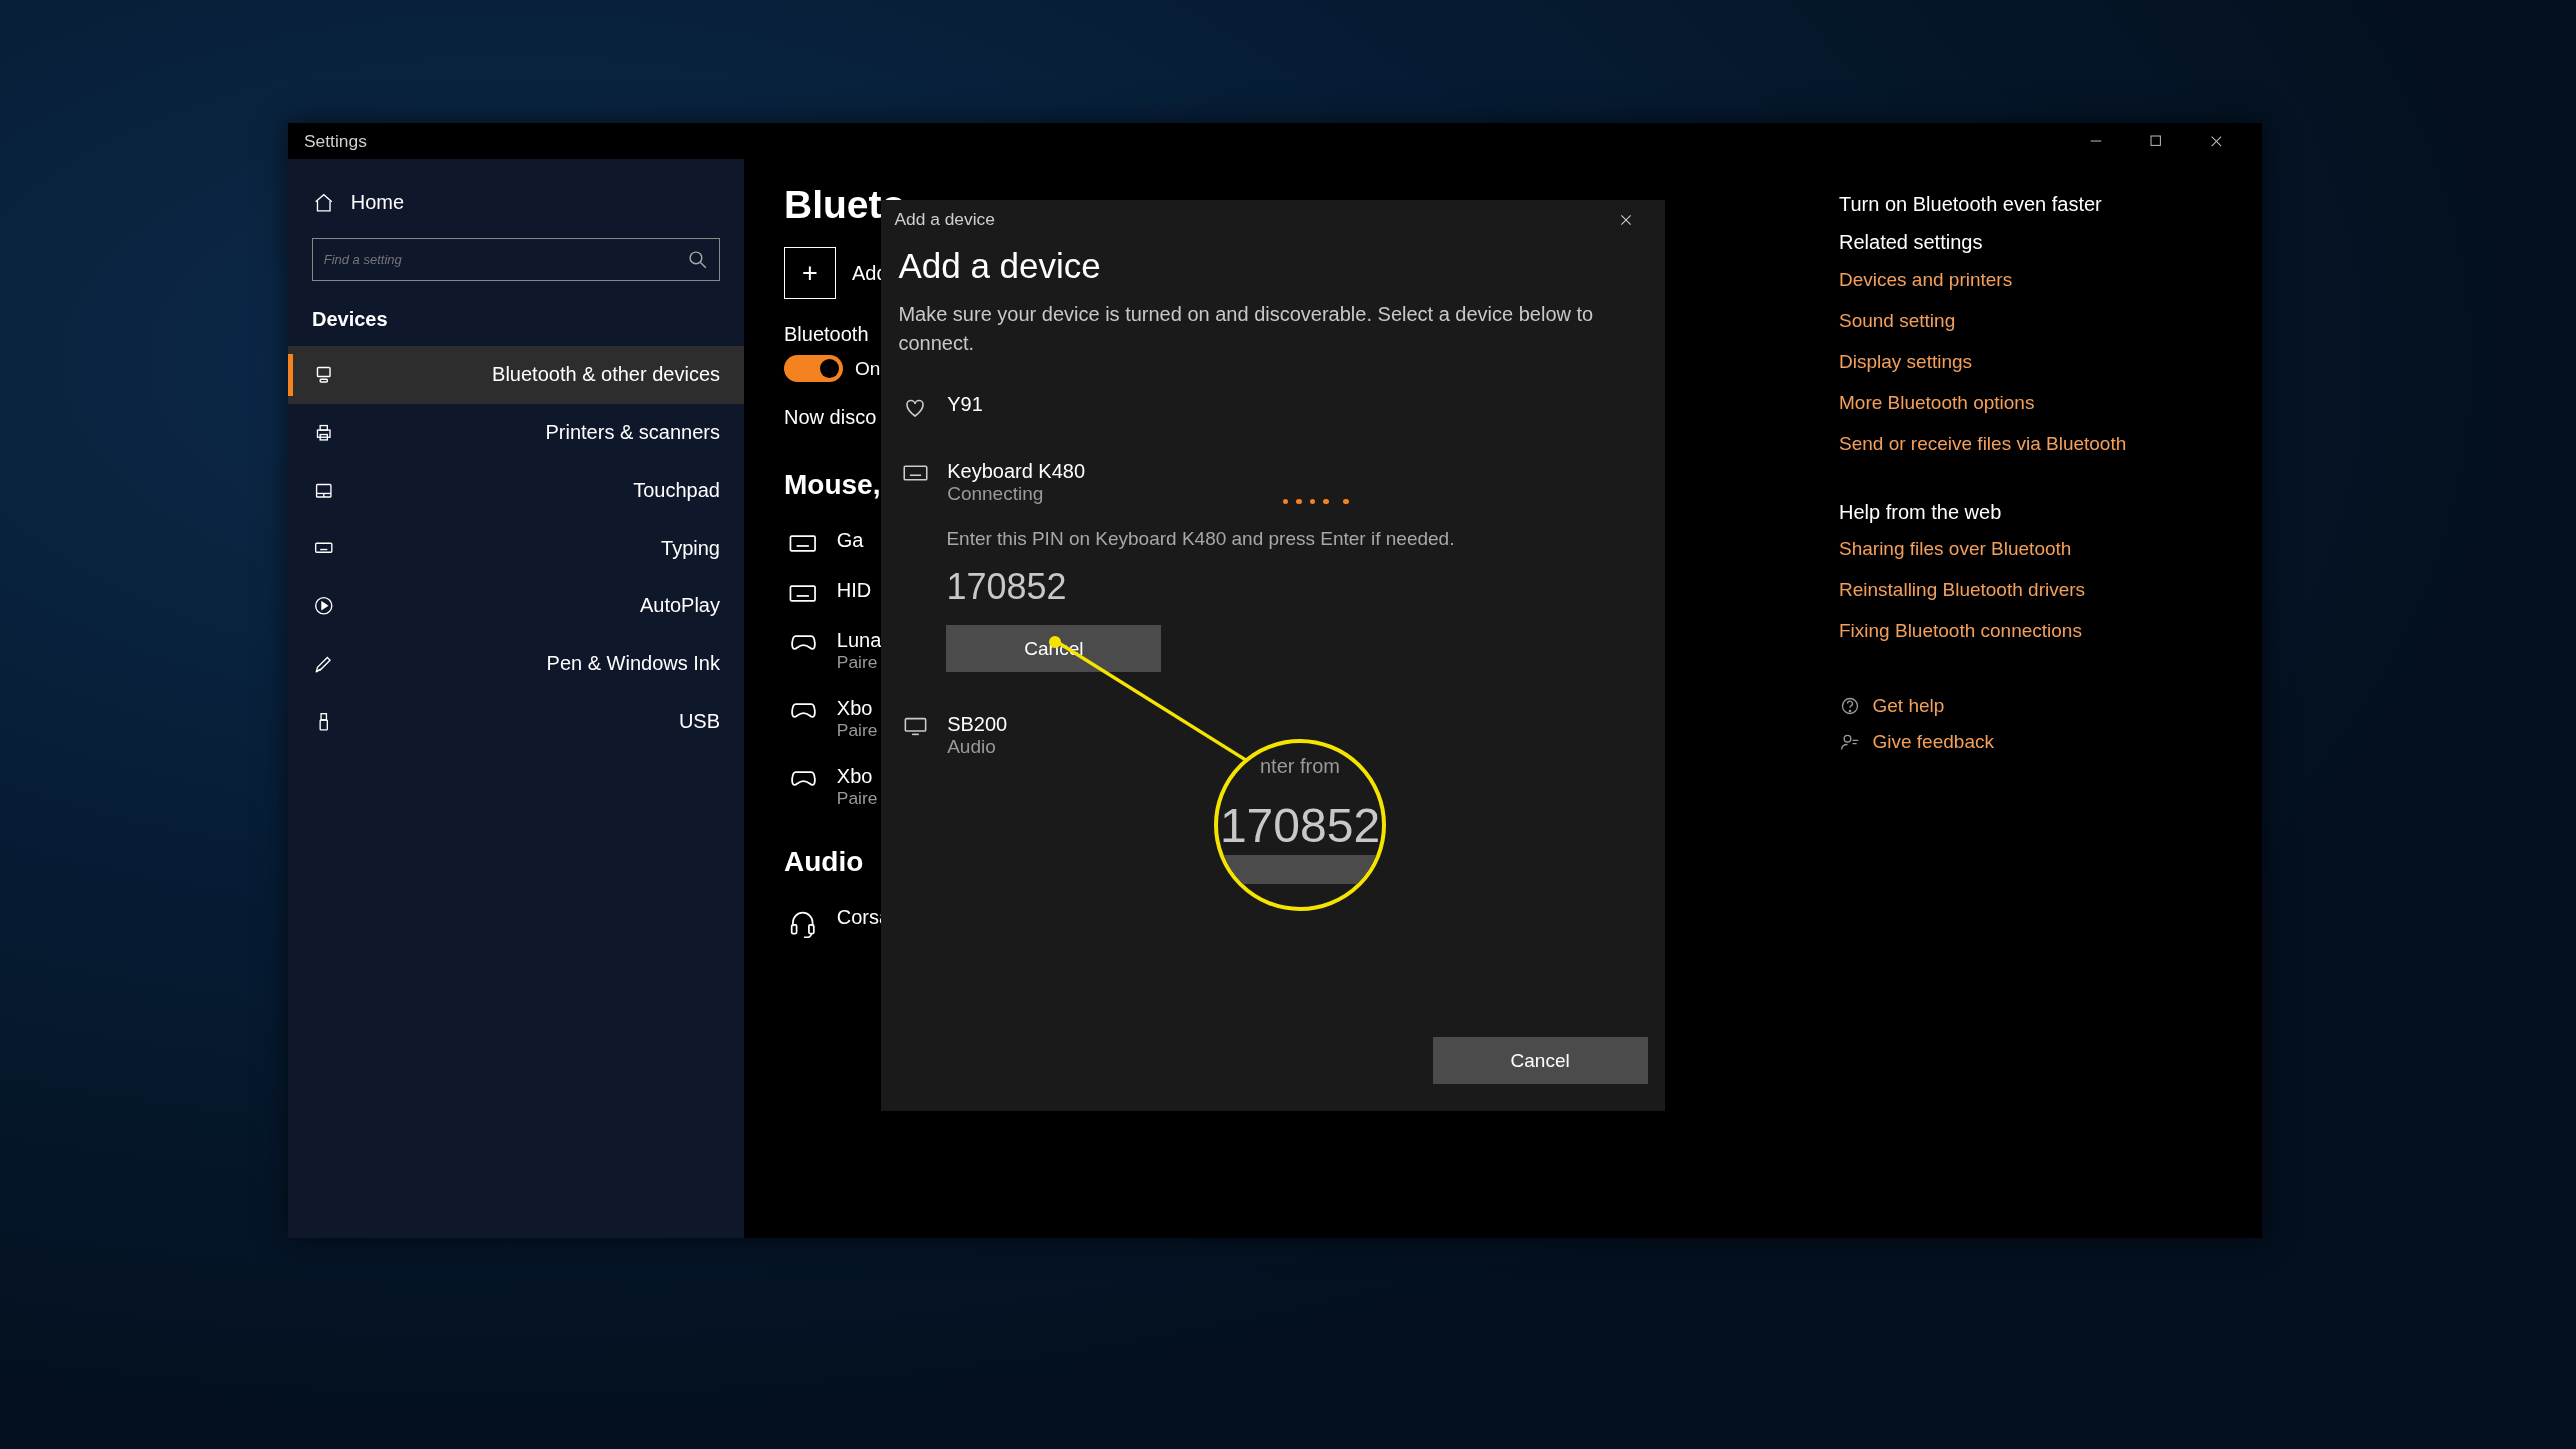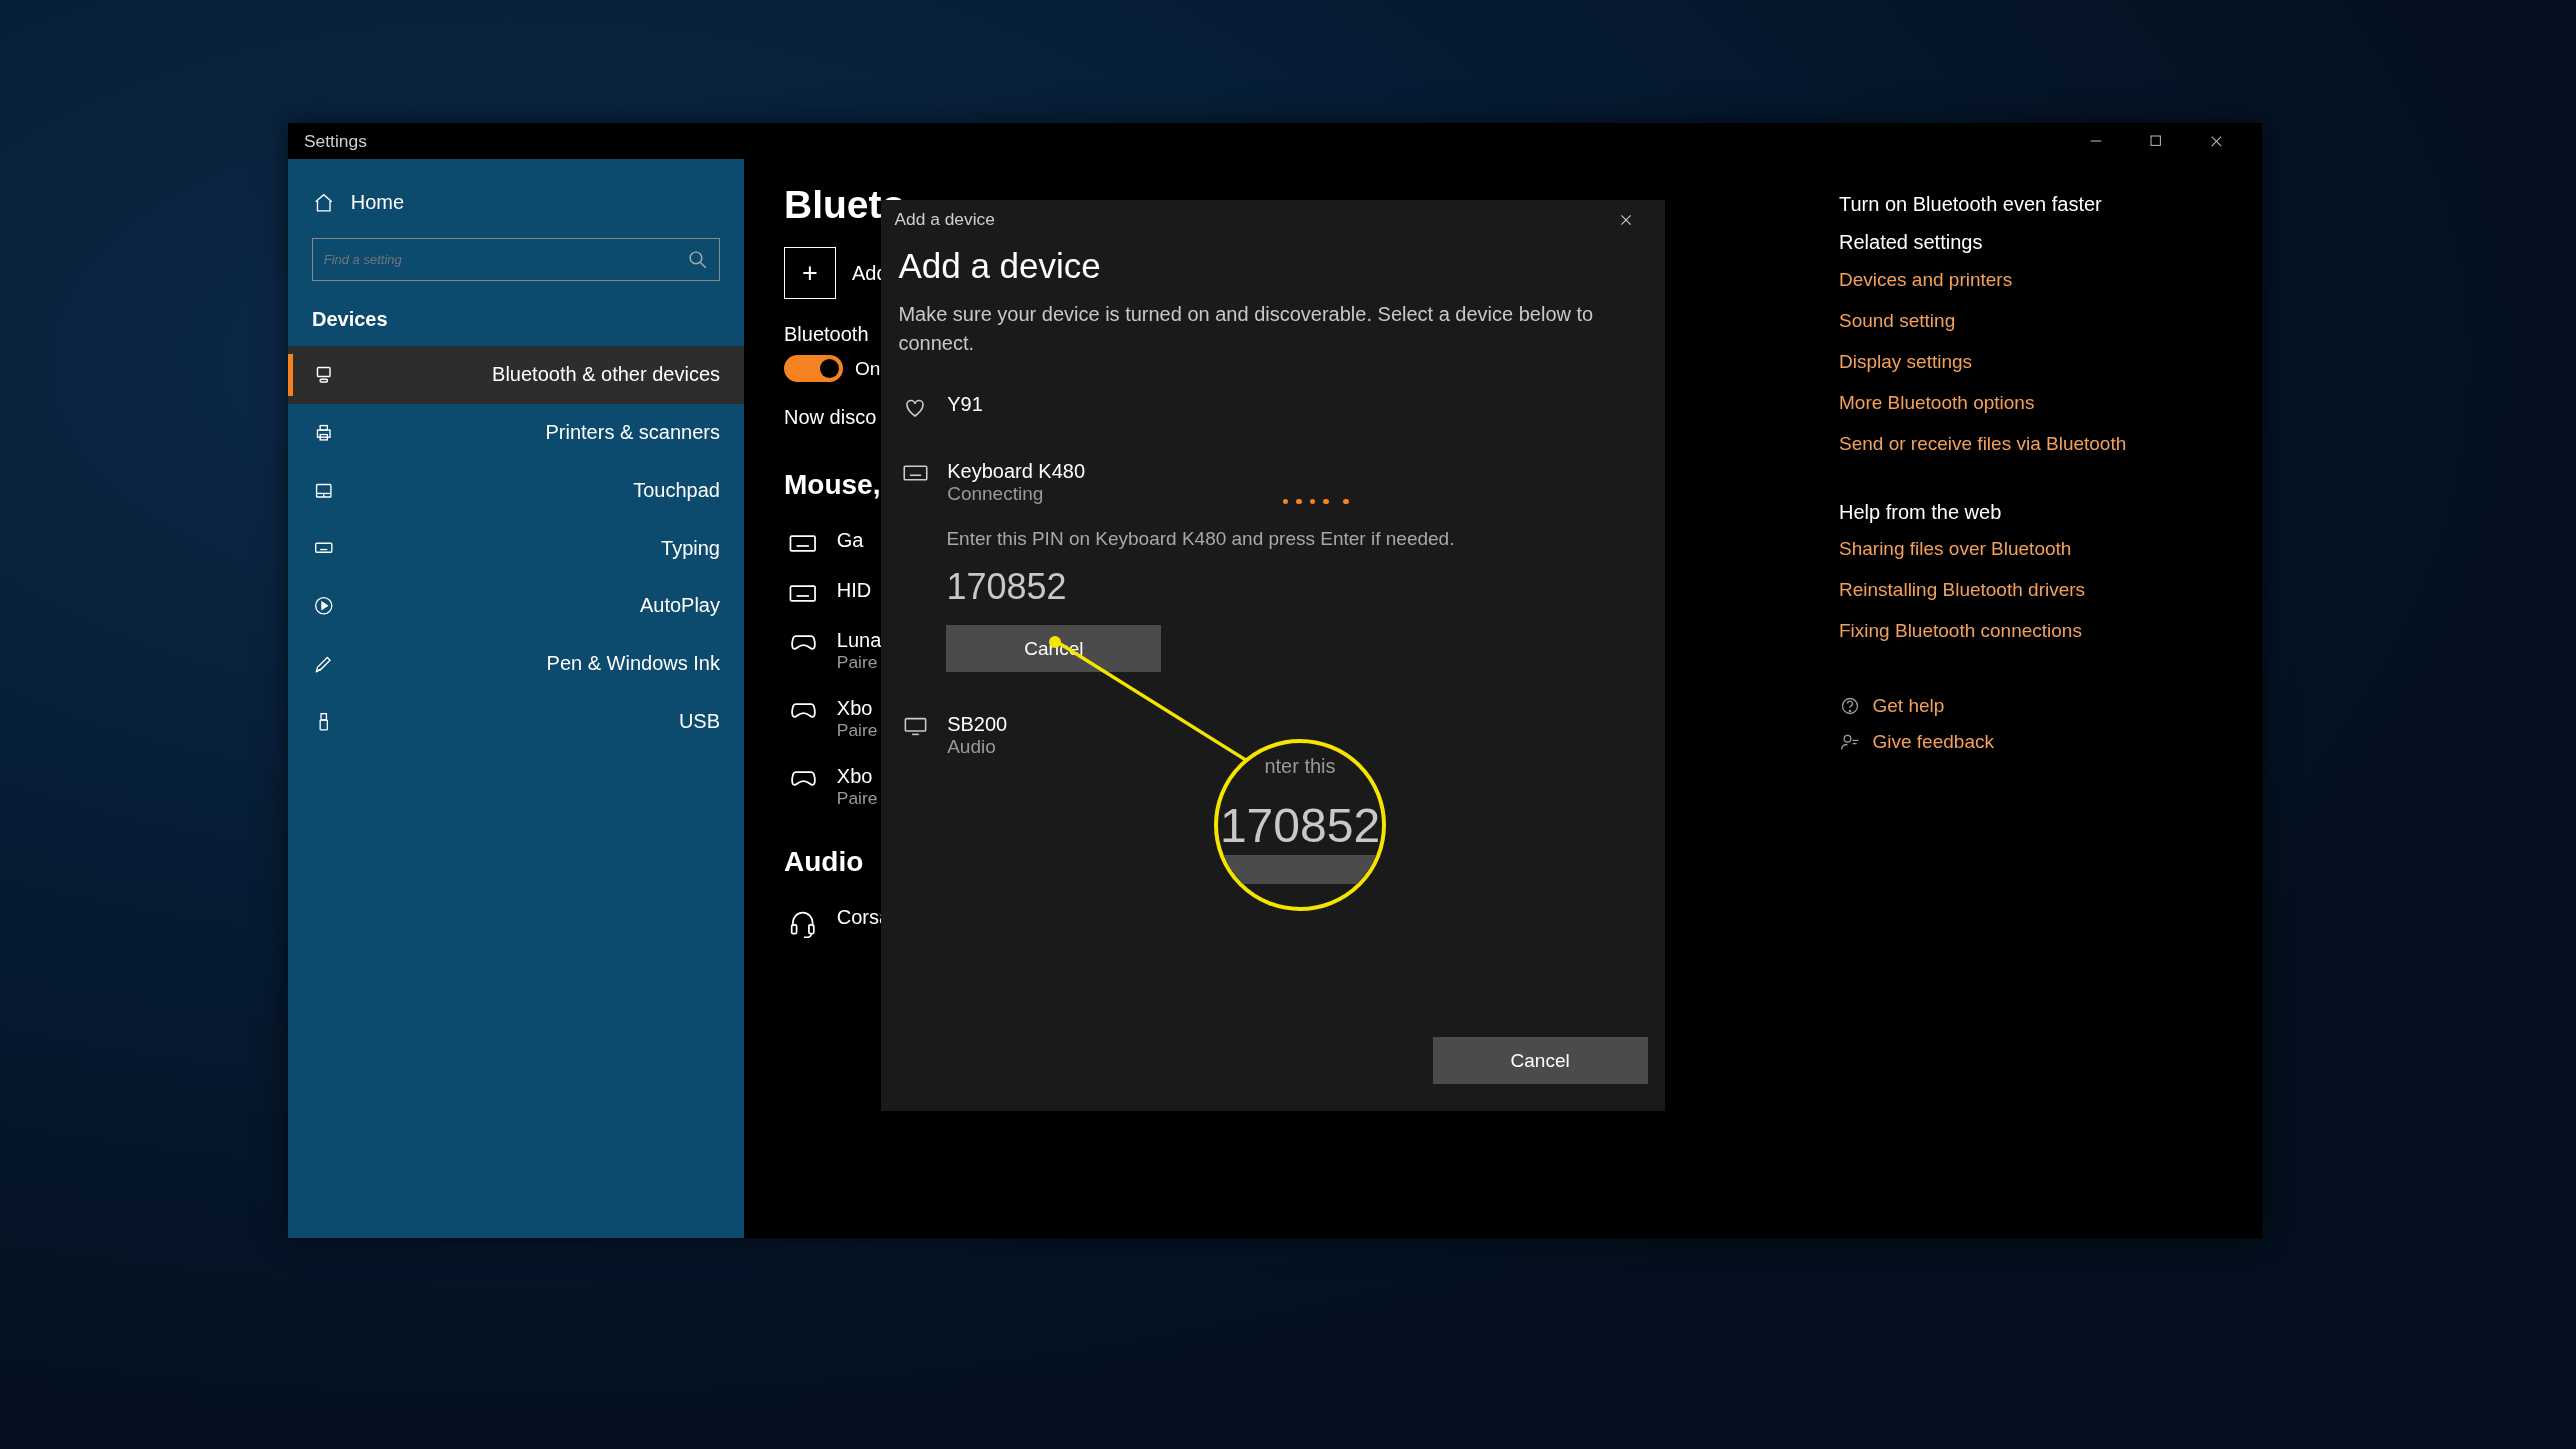--- a/index.html
+++ b/index.html
@@ -36,21 +36,21 @@
     height: 36px;
     display: flex;
     align-items: center;
     justify-content: center;
     color: #bfbfbf;
     font-size: 16px;
   }
   .window-body { flex: 1; display: flex; overflow: hidden; }
   .sidebar {
     width: 456px;
-    background: #0c4a6e;
+    background: #0f172a;
     padding: 20px 0 0 0;
     display: flex;
     flex-direction: column;
   }
   .home-row {
     display: flex;
     align-items: center;
     gap: 14.8px;
     padding: 12px 24px;
     color: #ffffff;
@@ -600,17 +600,17 @@
   <div class="dlg-footer">
     <div class="dlg-btn">Cancel</div>
   </div>
 </div>
 
 <div class="callout-dot"></div>
 <svg class="callout-line" viewBox="0 0 360 210">
   <line x1="6" y1="6" x2="300" y2="190" stroke="#f5e400" stroke-width="5"></line>
 </svg>
 <div class="callout">
-  <div class="ct-top">nter this</div>
+  <div class="ct-top">nter from</div>
   <div class="ct-pin">170852</div>
   <div class="ct-bar"></div>
 </div>
 
 
 </body></html>

